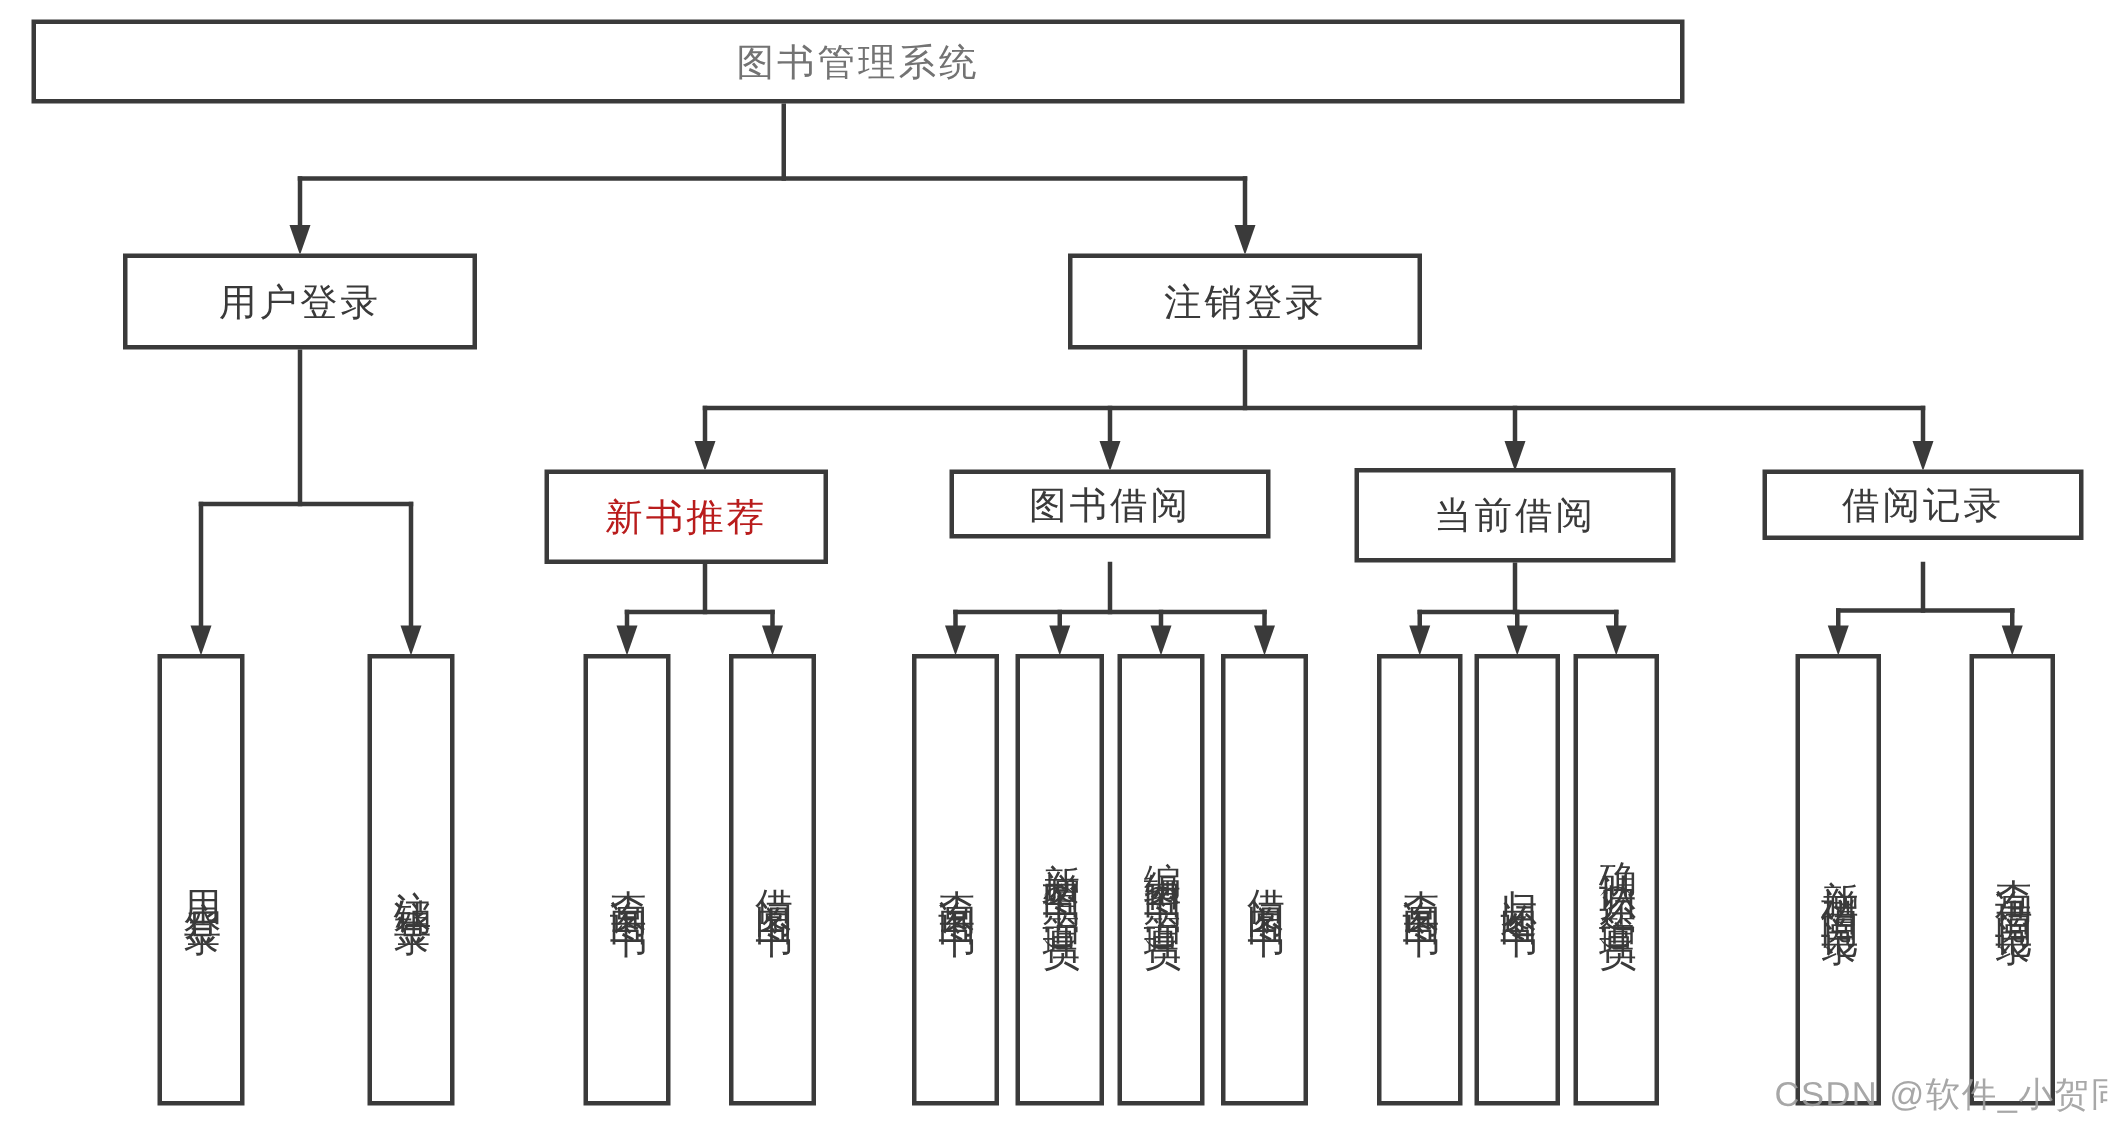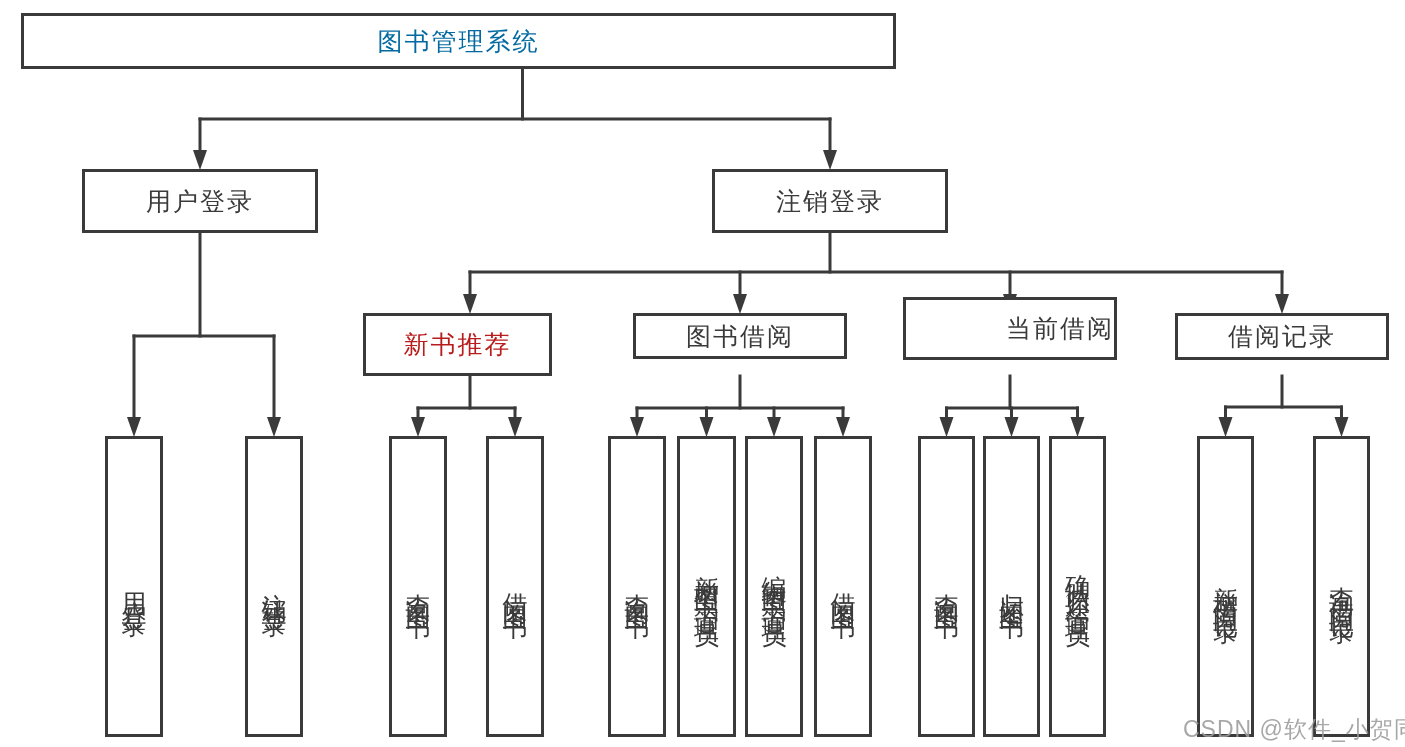--- a/index.html
+++ b/index.html
@@ -104,36 +104,36 @@
       <line x1="1077.5" y1="408" x2="1077.5" y2="422" stroke="#3a3a3a" stroke-width="3" stroke-linecap="square"></line>
       <polygon points="1070.5,417 1084.5,417 1077.5,437" fill="#3a3a3a"></polygon>
       <line x1="1282" y1="376" x2="1282" y2="407" stroke="#3a3a3a" stroke-width="3" stroke-linecap="square"></line>
       <line x1="1225.5" y1="407" x2="1341.5" y2="407" stroke="#3a3a3a" stroke-width="3" stroke-linecap="square"></line>
       <line x1="1225.5" y1="407" x2="1225.5" y2="422" stroke="#3a3a3a" stroke-width="3" stroke-linecap="square"></line>
       <polygon points="1218.5,417 1232.5,417 1225.5,437" fill="#3a3a3a"></polygon>
       <line x1="1341.5" y1="407" x2="1341.5" y2="422" stroke="#3a3a3a" stroke-width="3" stroke-linecap="square"></line>
       <polygon points="1334.5,417 1348.5,417 1341.5,437" fill="#3a3a3a"></polygon>
     </svg>
   <div id="nodes-layer">
-      <div class="node horizontal" style="left: 21px; top: 13px; width: 875px; height: 56px; border-color: rgb(58, 58, 58); color: #0369a1;">
+      <div class="node horizontal" style="left: 21px; top: 13px; width: 1102px; height: 56px; border-color: rgb(58, 58, 58); color: #737373;">
         <span class="label">图书管理系统</span>
       </div>
       <div class="node horizontal" style="left: 82px; top: 169px; width: 236px; height: 64px; border-color: rgb(58, 58, 58); color: rgb(58, 58, 58);">
         <span class="label">用户登录</span>
       </div>
       <div class="node horizontal" style="left: 712px; top: 169px; width: 236px; height: 64px; border-color: rgb(58, 58, 58); color: rgb(58, 58, 58);">
         <span class="label">注销登录</span>
       </div>
       <div class="node horizontal" style="left: 363px; top: 313px; width: 189px; height: 63px; border-color: rgb(58, 58, 58); color: #b91c1c;">
         <span class="label">新书推荐</span>
       </div>
       <div class="node horizontal" style="left: 633px; top: 313px; width: 214px; height: 46px; border-color: rgb(58, 58, 58); color: rgb(58, 58, 58);">
         <span class="label">图书借阅</span>
       </div>
-      <div class="node horizontal" style="left: 903px; top: 297px; width: 214px; height: 63px; border-color: rgb(58, 58, 58); color: rgb(58, 58, 58); justify-content: flex-end;">
+      <div class="node horizontal" style="left: 903px; top: 312px; width: 214px; height: 63px; border-color: rgb(58, 58, 58); color: rgb(58, 58, 58);">
         <span class="label">当前借阅</span>
       </div>
       <div class="node horizontal" style="left: 1175px; top: 313px; width: 214px; height: 47px; border-color: rgb(58, 58, 58); color: rgb(58, 58, 58);">
         <span class="label">借阅记录</span>
       </div>
       <div class="node vertical" style="left: 105px; top: 436px; width: 58px; height: 301px; border-color: rgb(58, 58, 58); color: rgb(58, 58, 58);">
         <span class="label">用户登录</span>
       </div>
       <div class="node vertical" style="left: 245px; top: 436px; width: 58px; height: 301px; border-color: rgb(58, 58, 58); color: rgb(58, 58, 58);">
         <span class="label">注销登录</span>

